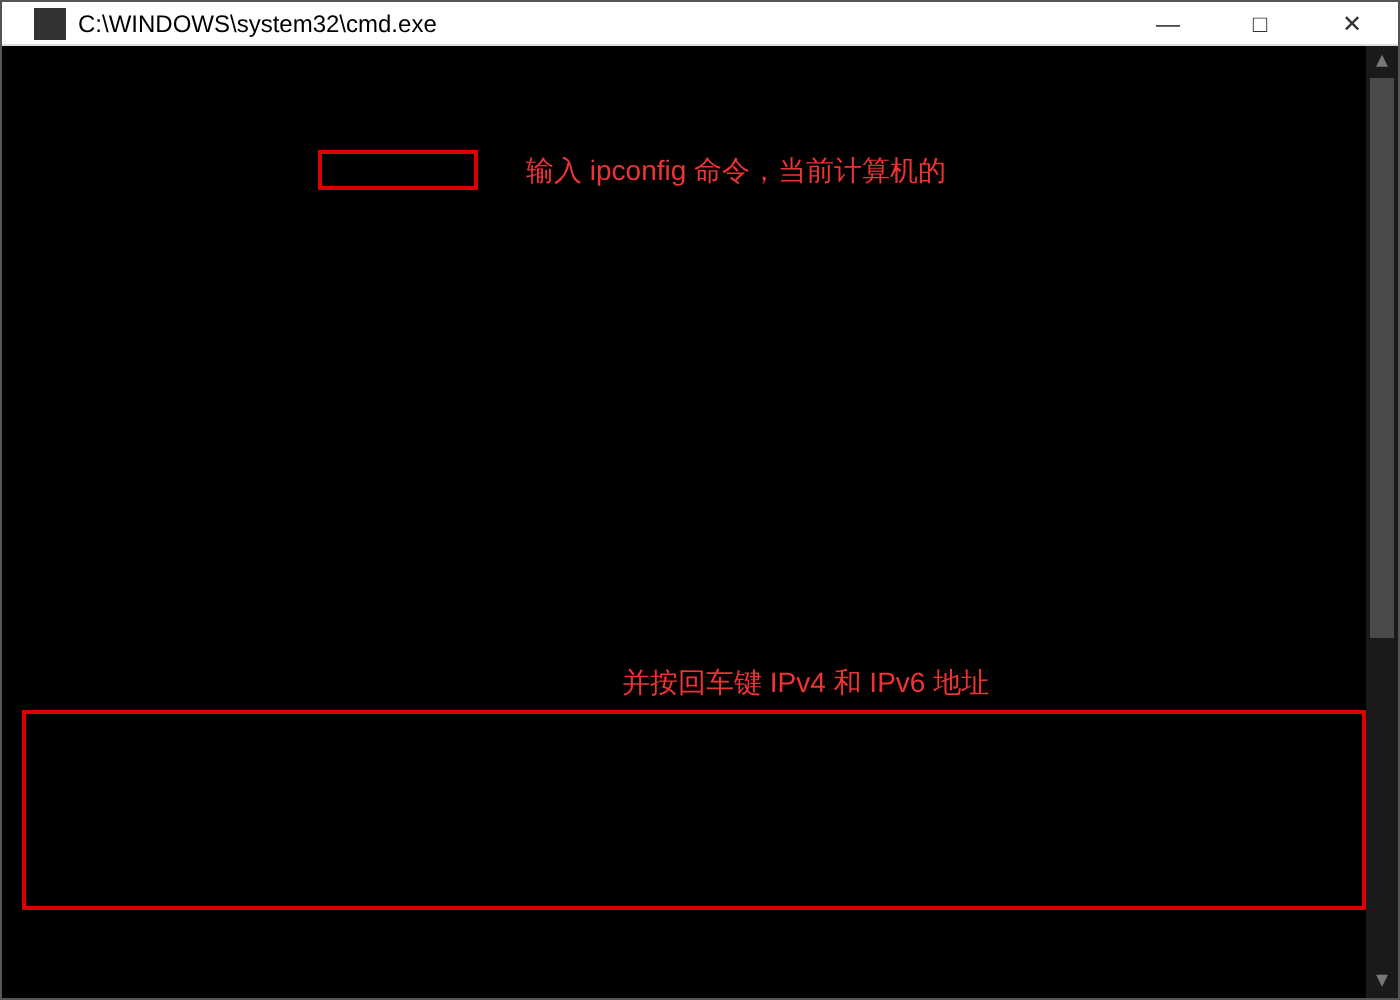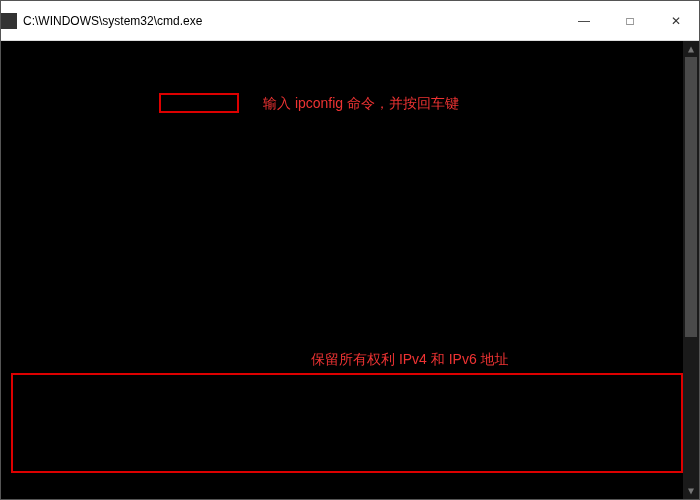--- a/index.html
+++ b/index.html
@@ -8,24 +8,24 @@
       background: #888;
       font-family: 'NSimSun', 'SimSun', 'Consolas', monospace;
     }
     .window {
       width: 700px; height: 500px;
       background: #fff;
       display: flex; flex-direction: column;
       border: 1px solid #555;
     }
     .titlebar {
-      height: 40px;
+      height: 22px;
       background: #fff;
       display: flex; align-items: center;
-      padding-left: 0;
+      padding-left: 16px;
       border-bottom: 1px solid #ddd;
     }
     .titlebar-icon {
       width: 16px; height: 16px; margin-right: 6px;
       background: #333; display: inline-block;
     }
     .titlebar-title {
       font-size: 12px; font-family: 'Segoe UI', sans-serif;
       color: #000; flex: 1;
     }
@@ -116,22 +116,22 @@
     
     
     
     
     
     
     
     
 
     <div class="annot1"></div>
-    <div class="annot1-text">输入 ipconfig 命令，并按回车键</div>
-    <div class="annot2-text">保留所有权利 IPv4 和 IPv6 地址</div>
+    <div class="annot1-text">输入 ipconfig 命令，当前计算机的</div>
+    <div class="annot2-text">并按回车键 IPv4 和 IPv6 地址</div>
     <div class="annot2"></div>
 
     <div class="scrollbar">
       <div class="scrollbar-arrow sa-top">▲</div>
       <div class="scrollbar-thumb"></div>
       <div class="scrollbar-arrow sa-bot">▼</div>
     </div>
   </div>
 </div>
 

